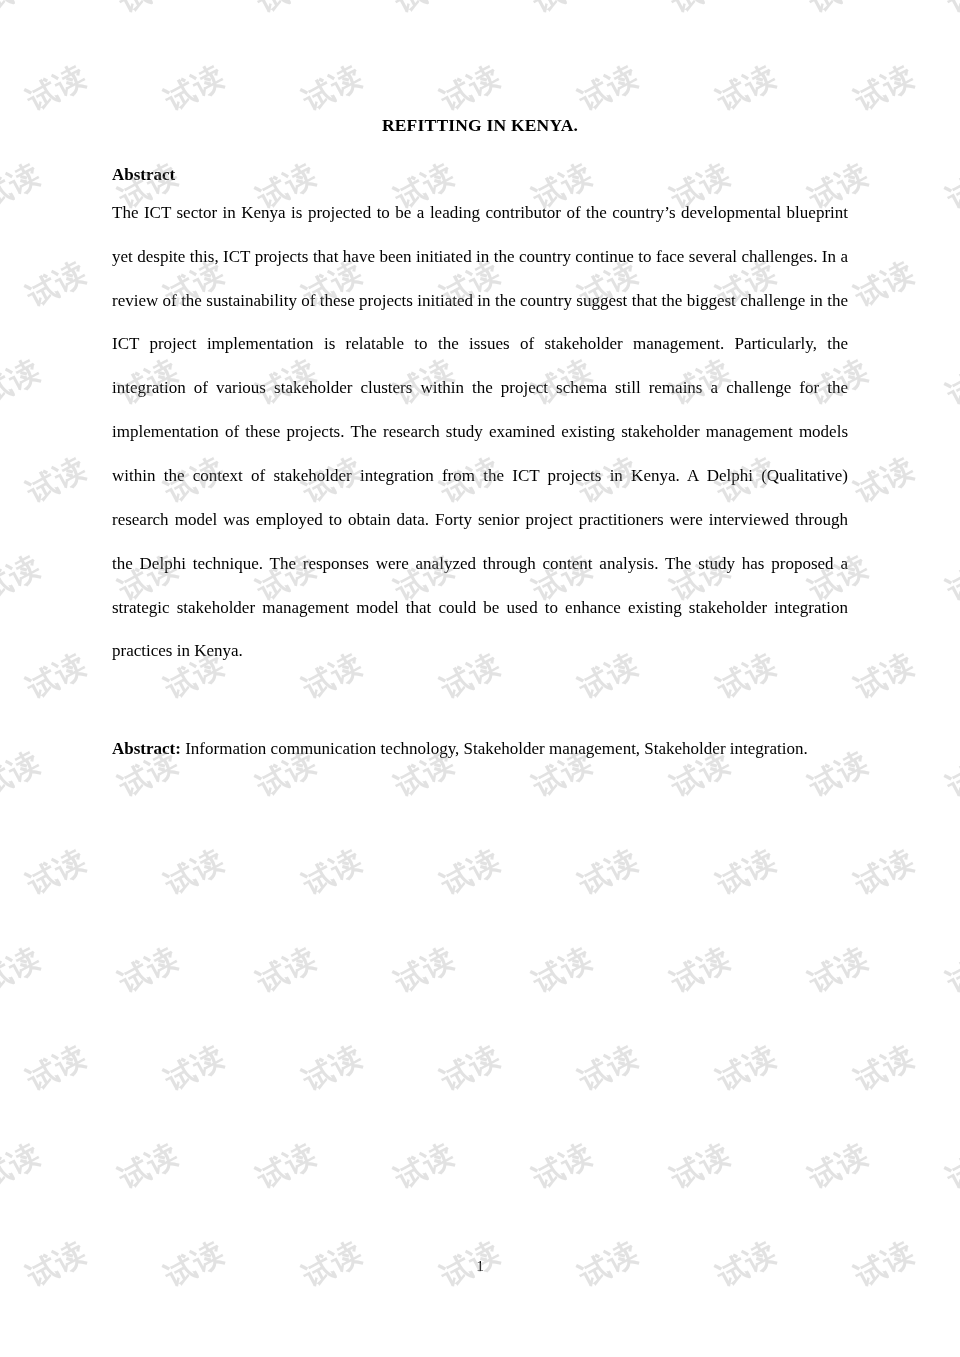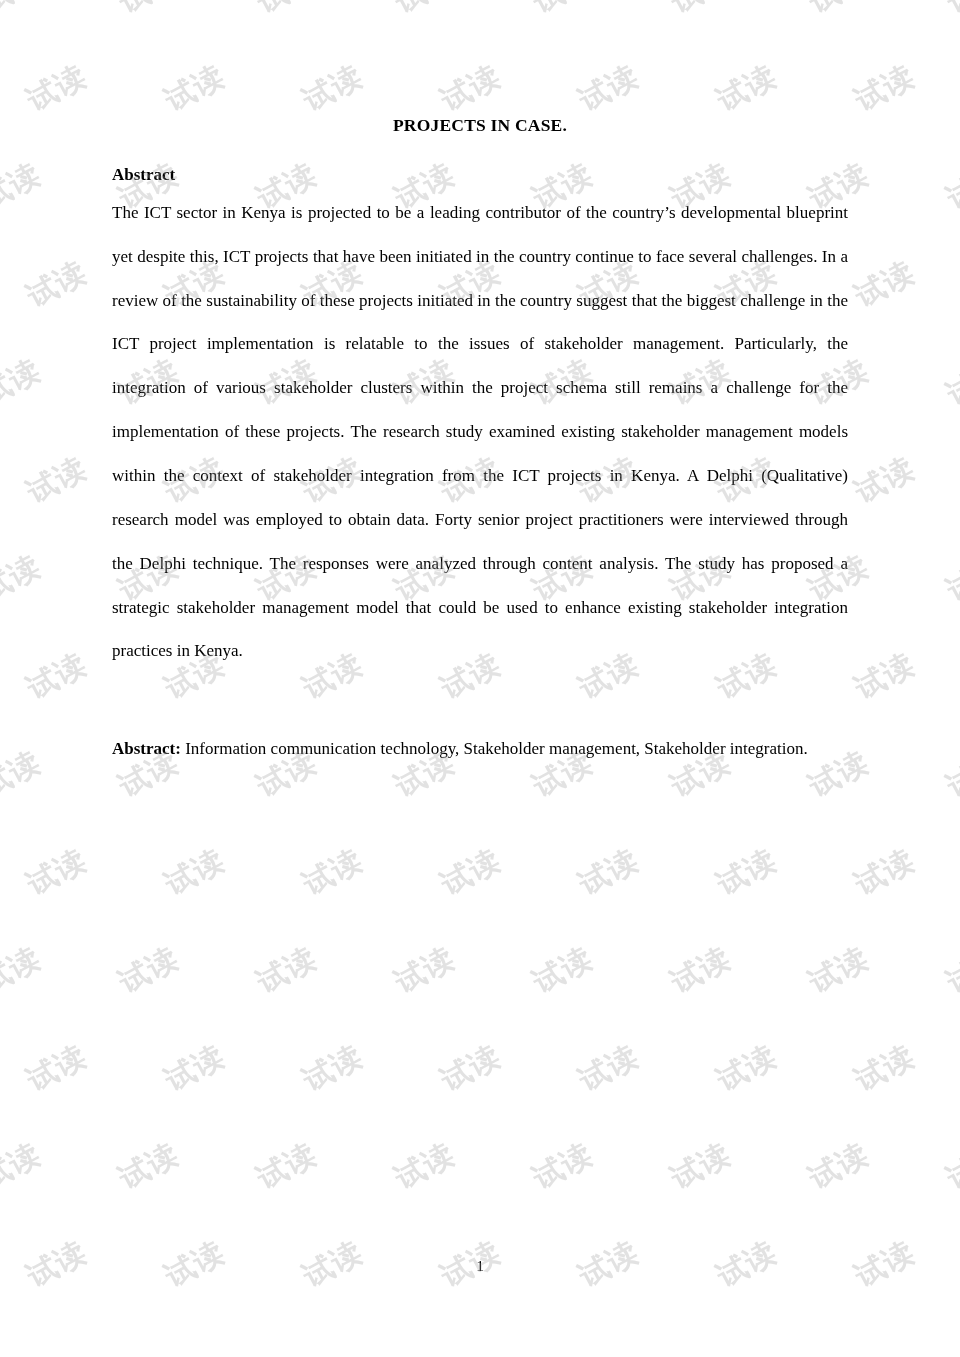--- a/index.html
+++ b/index.html
@@ -83,21 +83,21 @@
   }
 </style>
 </head>
 <body>
 
 <div class="page">
 
   <div class="content">
 
     <h1 class="doc-title">
-      <span class="title-line">PROJECTS IN CASE.</span>
+      <span class="title-line">REFITTING IN KENYA.</span>
     </h1>
 
     <div class="section-heading">Abstract</div>
 
     <p class="body-par">The ICT sector in Kenya is projected to be a leading contributor of the country’s developmental blueprint yet despite this, ICT projects that have been initiated in the country continue to face several challenges. In a review of the sustainability of these projects initiated in the country suggest that the biggest challenge in the ICT project implementation is relatable to the issues of stakeholder management. Particularly, the integration of various stakeholder clusters within the project schema still remains a challenge for the implementation of these projects. The research study examined existing stakeholder management models within the context of stakeholder integration from the ICT projects in Kenya. A Delphi (Qualitative) research model was employed to obtain data. Forty senior project practitioners were interviewed through the Delphi technique. The responses were analyzed through content analysis. The study has proposed a strategic stakeholder management model that could be used to enhance existing stakeholder integration practices in Kenya.</p>
 
     <p class="keywords-par">
       <span class="kw-label">Abstract:</span><span> Information communication technology, Stakeholder management, Stakeholder integration.</span>
     </p>
 

